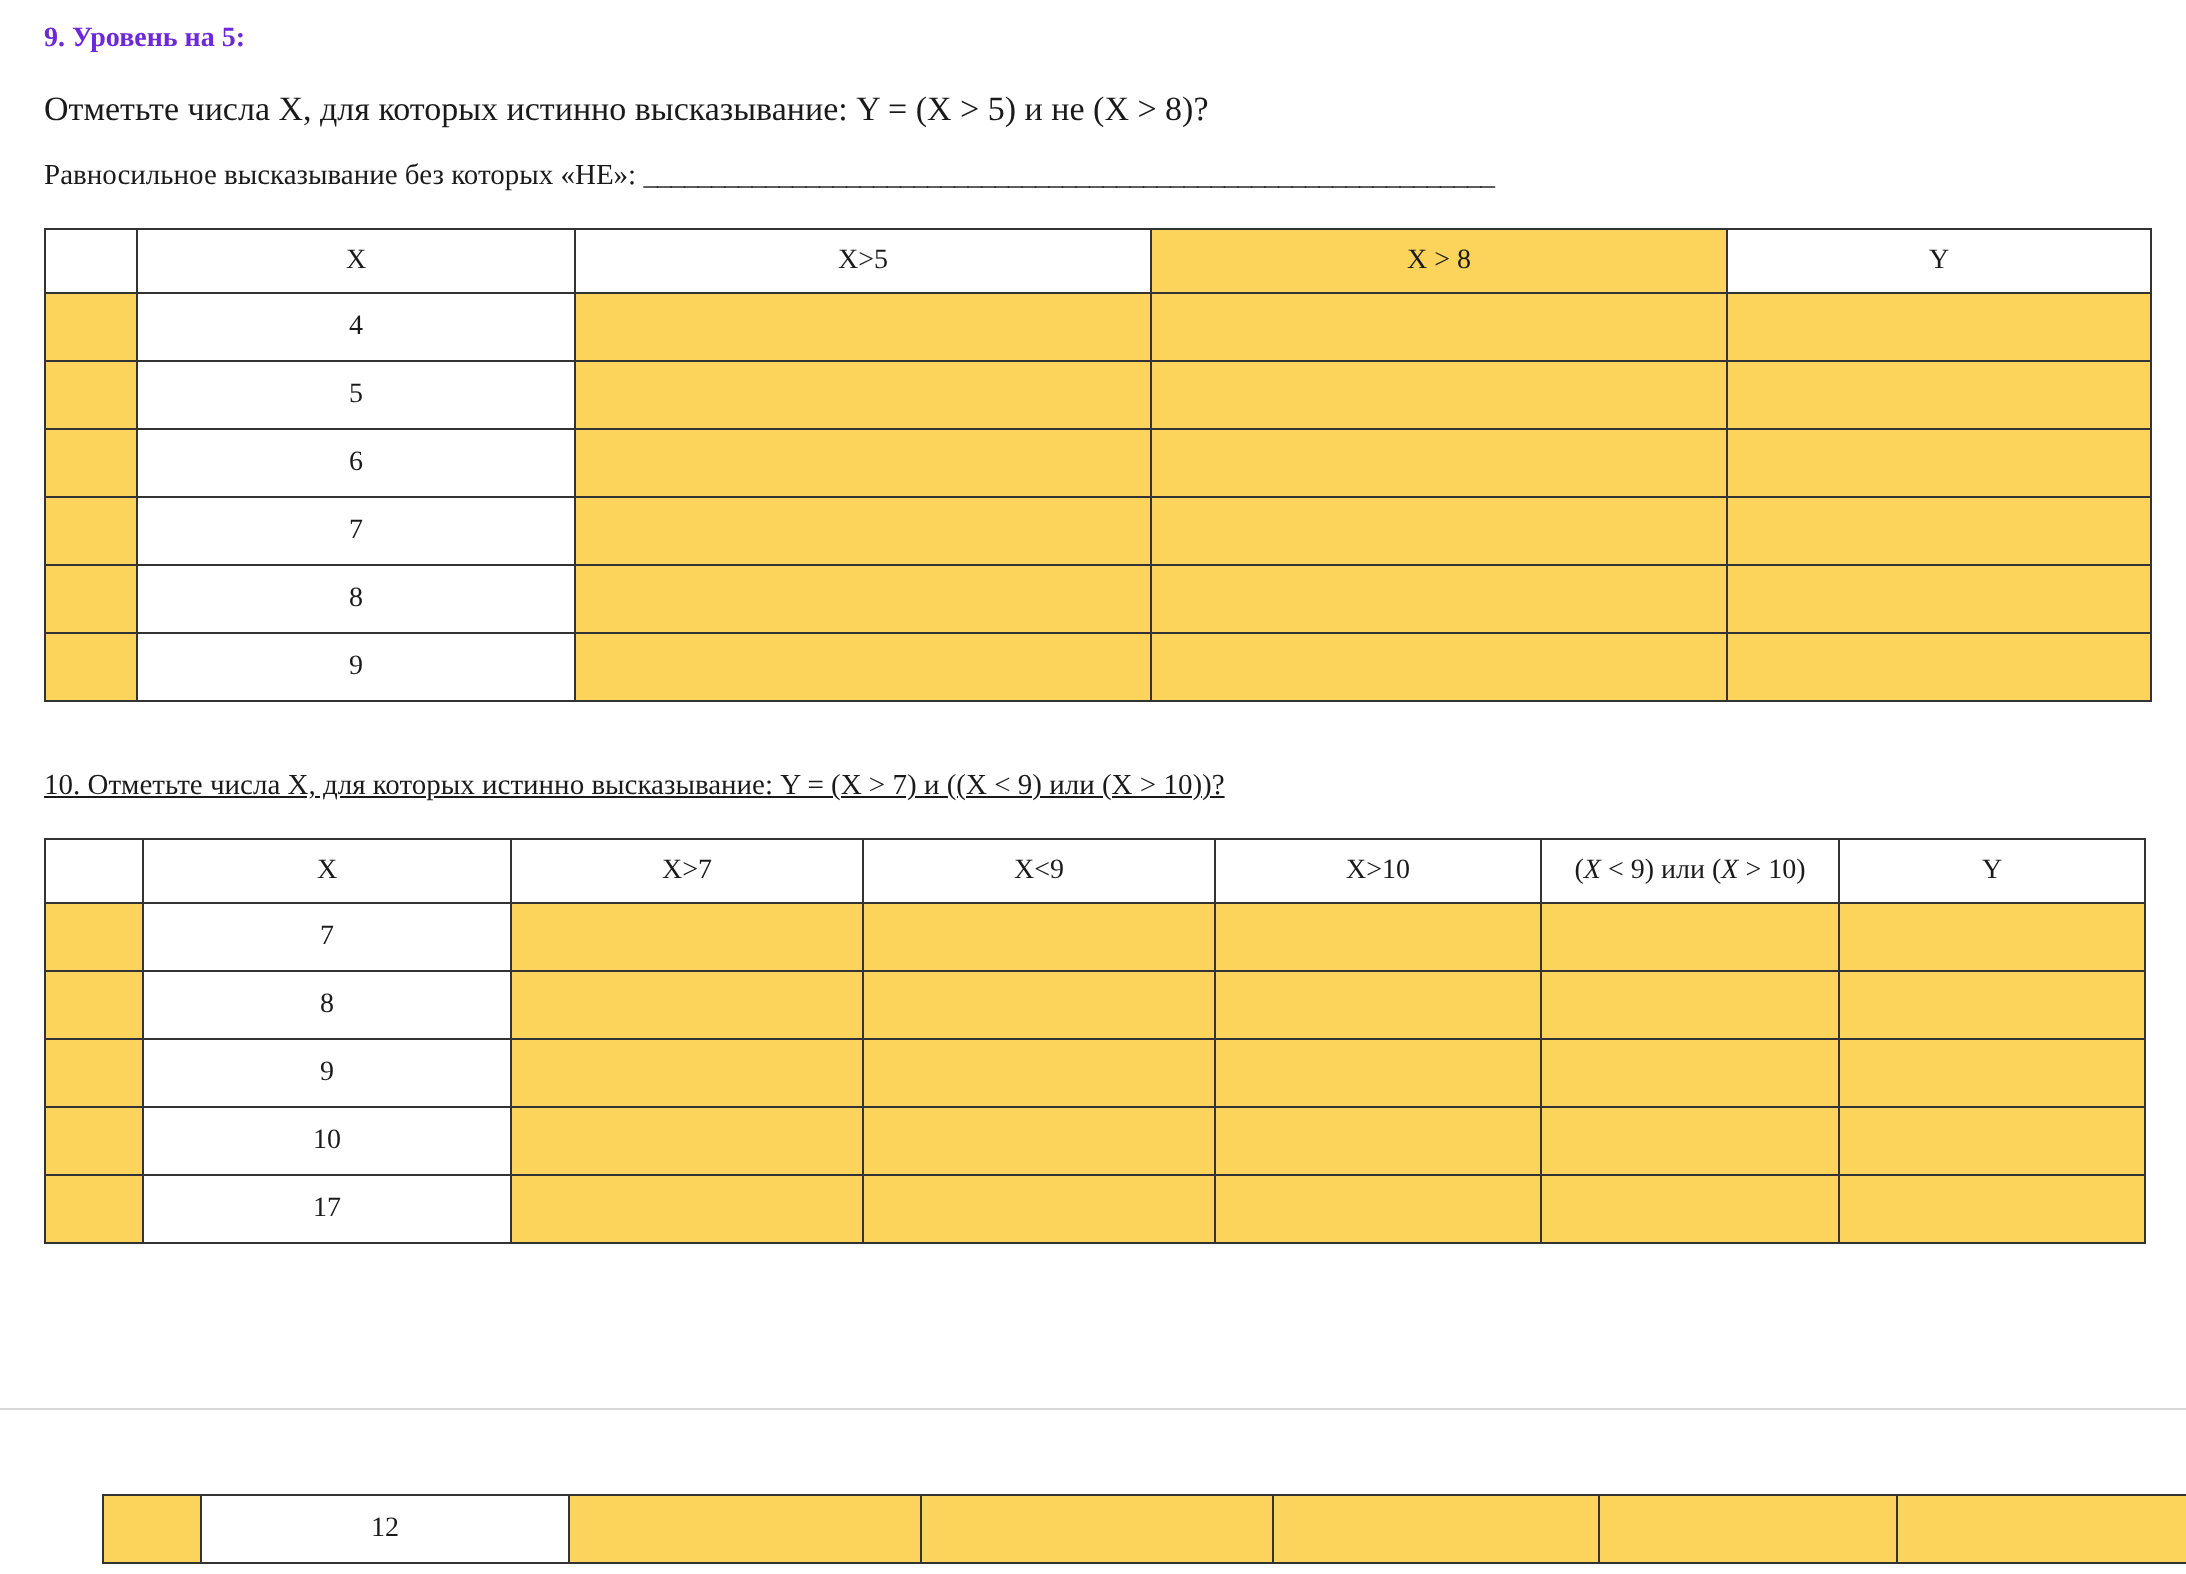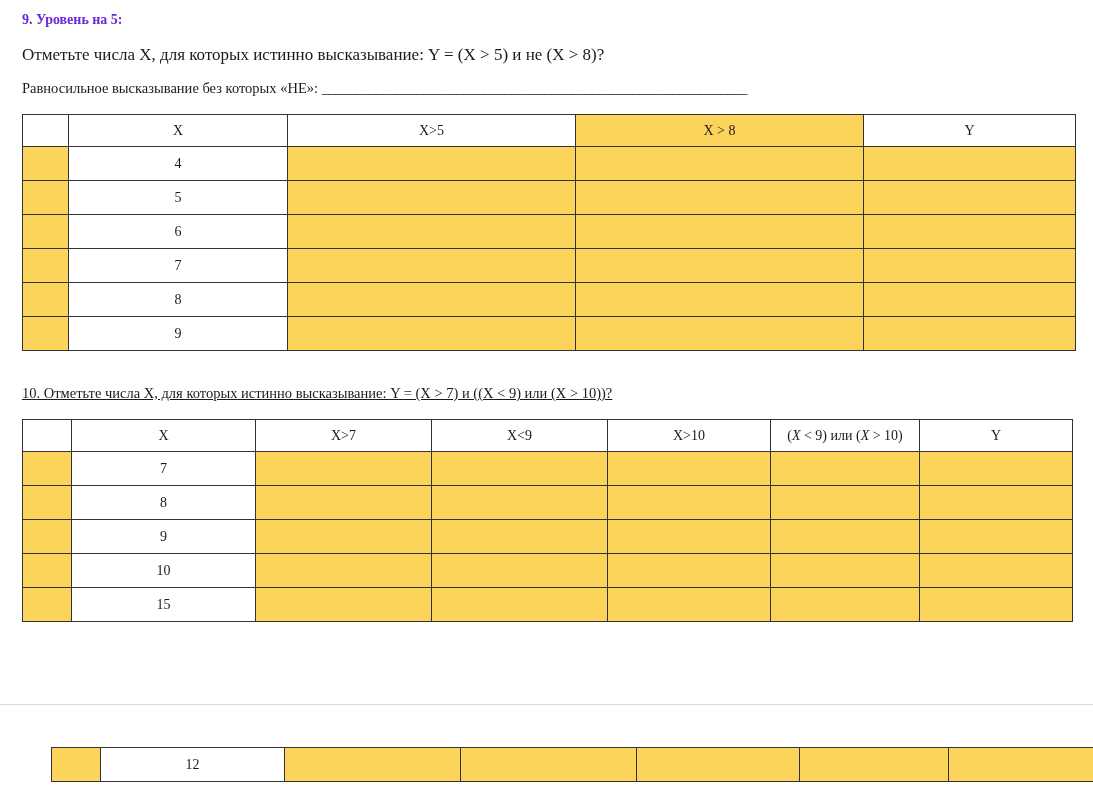--- a/index.html
+++ b/index.html
@@ -242,21 +242,21 @@
       <td class="fill"></td>
       <td class="white">10</td>
       <td class="fill"></td>
       <td class="fill"></td>
       <td class="fill"></td>
       <td class="fill"></td>
       <td class="fill"></td>
     </tr>
     <tr>
       <td class="fill"></td>
-      <td class="white">15</td>
+      <td class="white">17</td>
       <td class="fill"></td>
       <td class="fill"></td>
       <td class="fill"></td>
       <td class="fill"></td>
       <td class="fill"></td>
     </tr>
   </tbody>
     </table>
 
   <div class="divider"></div>

